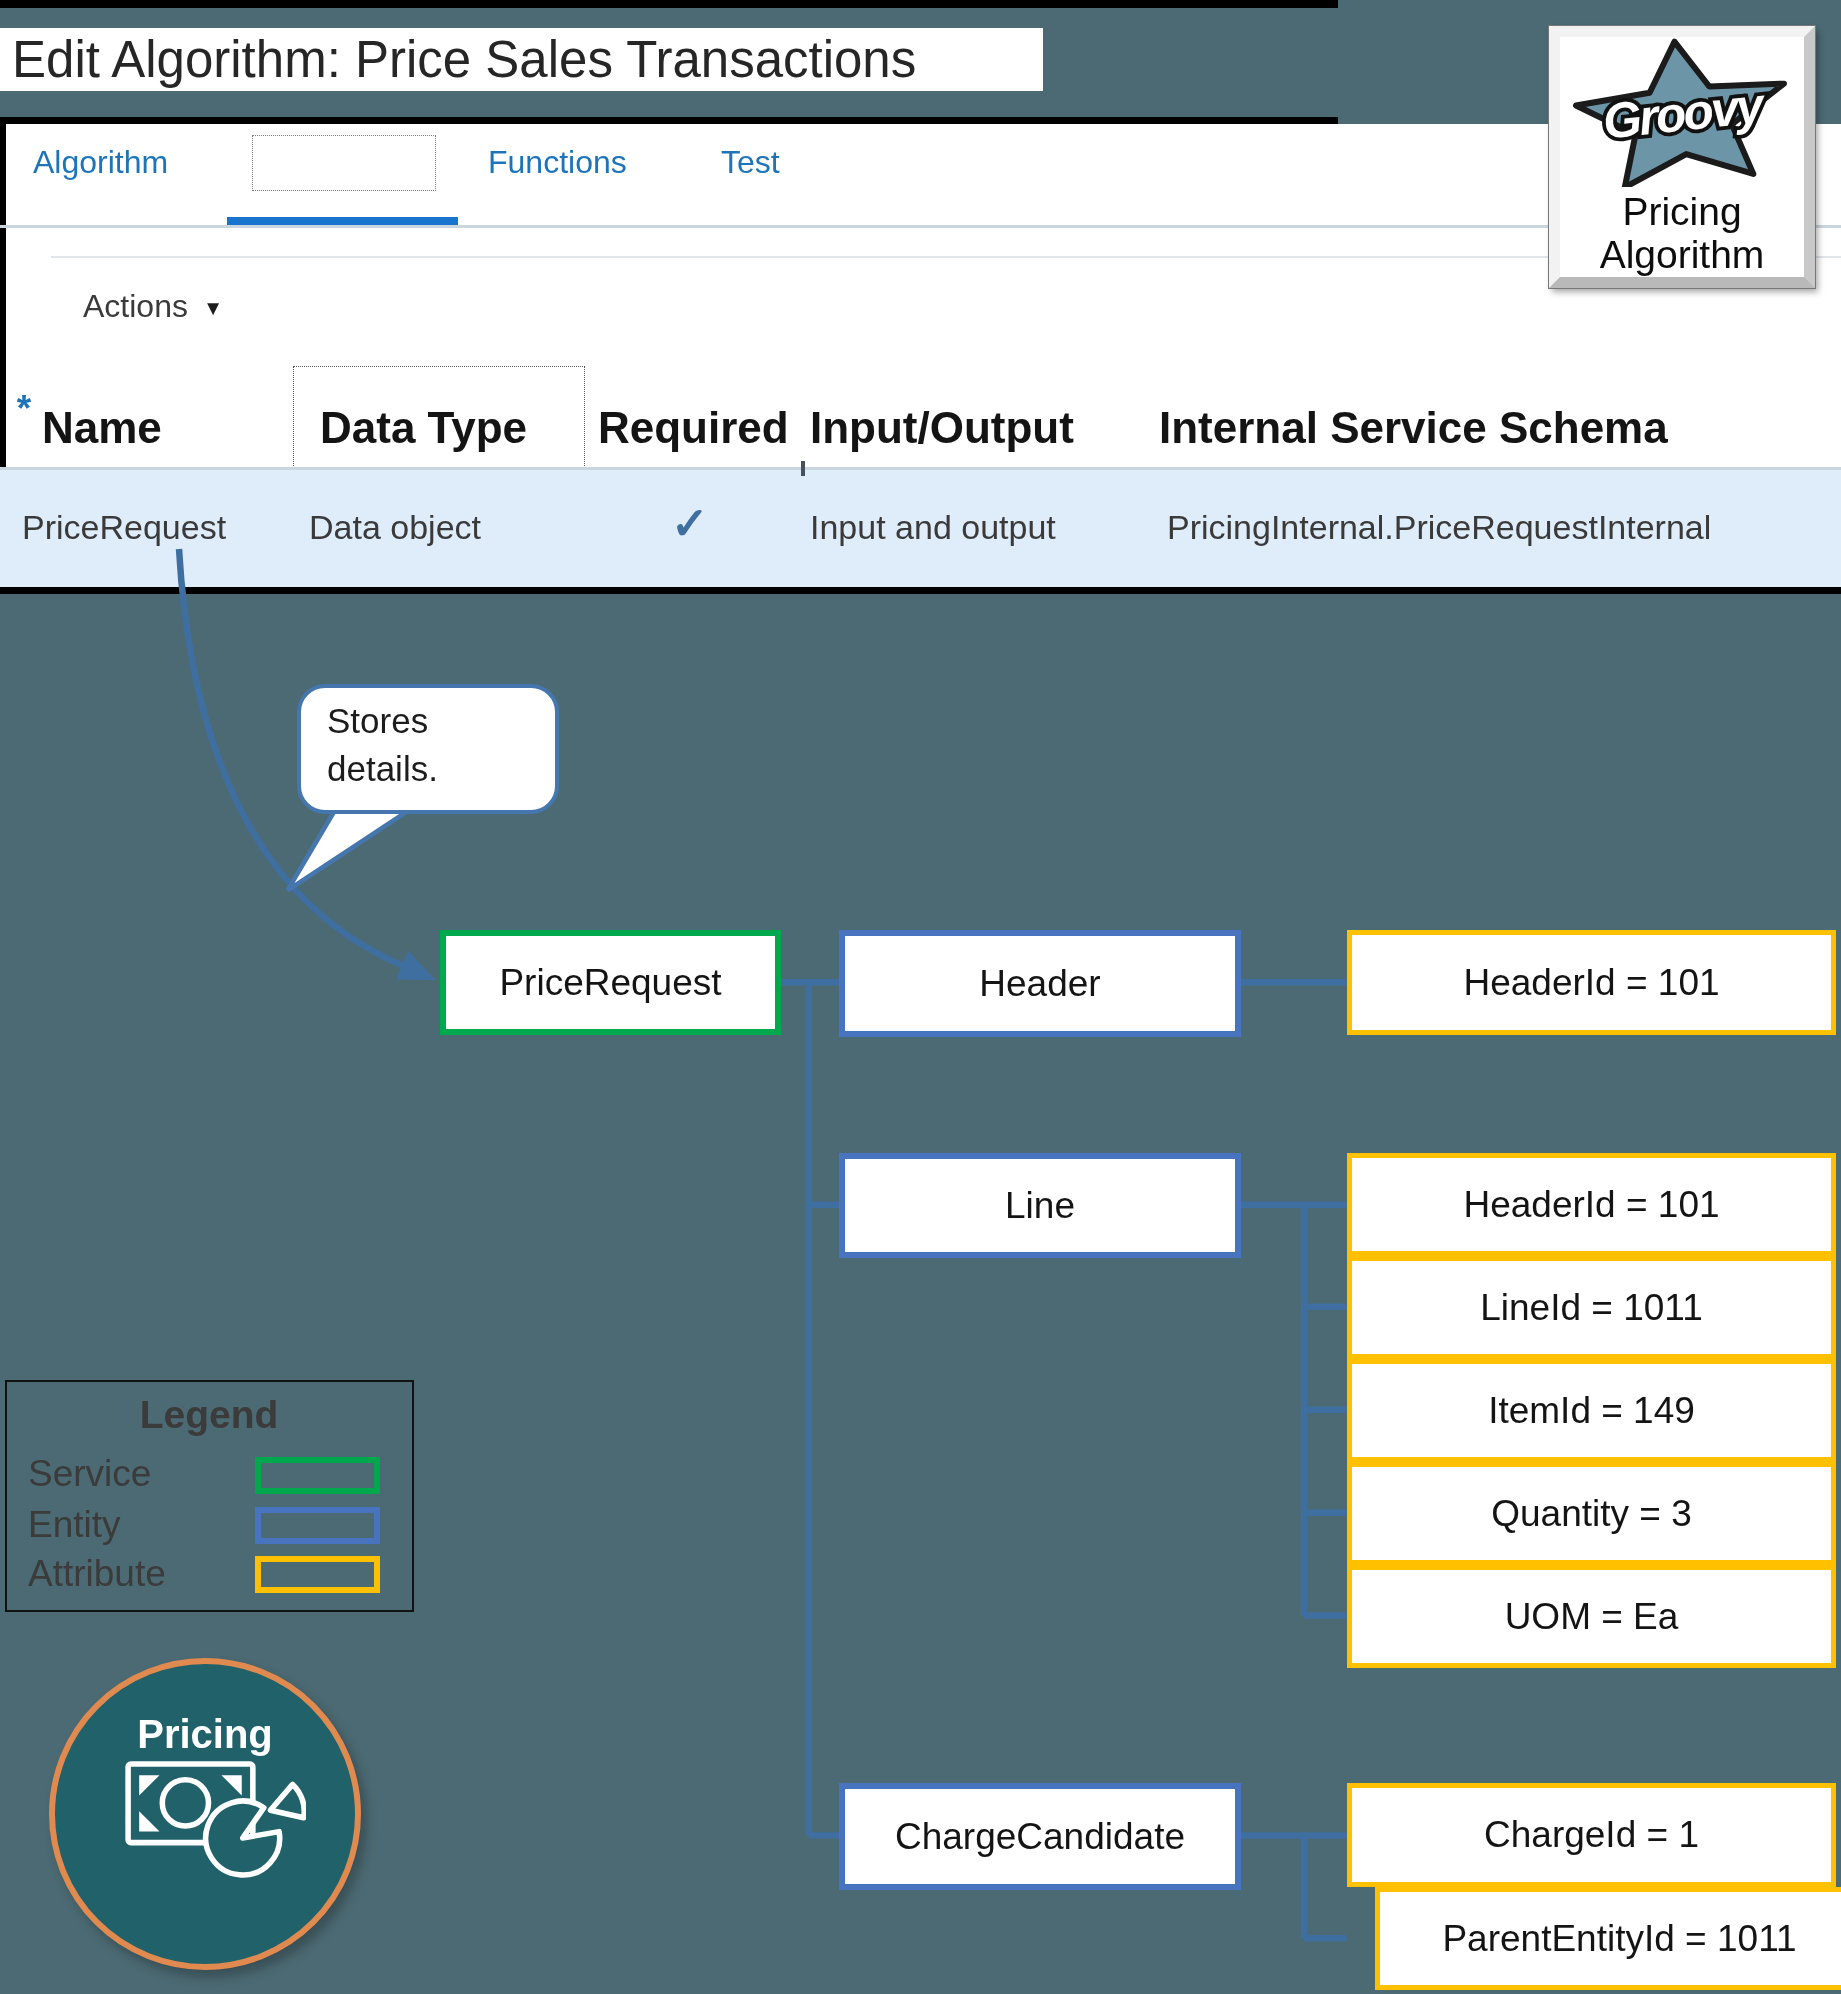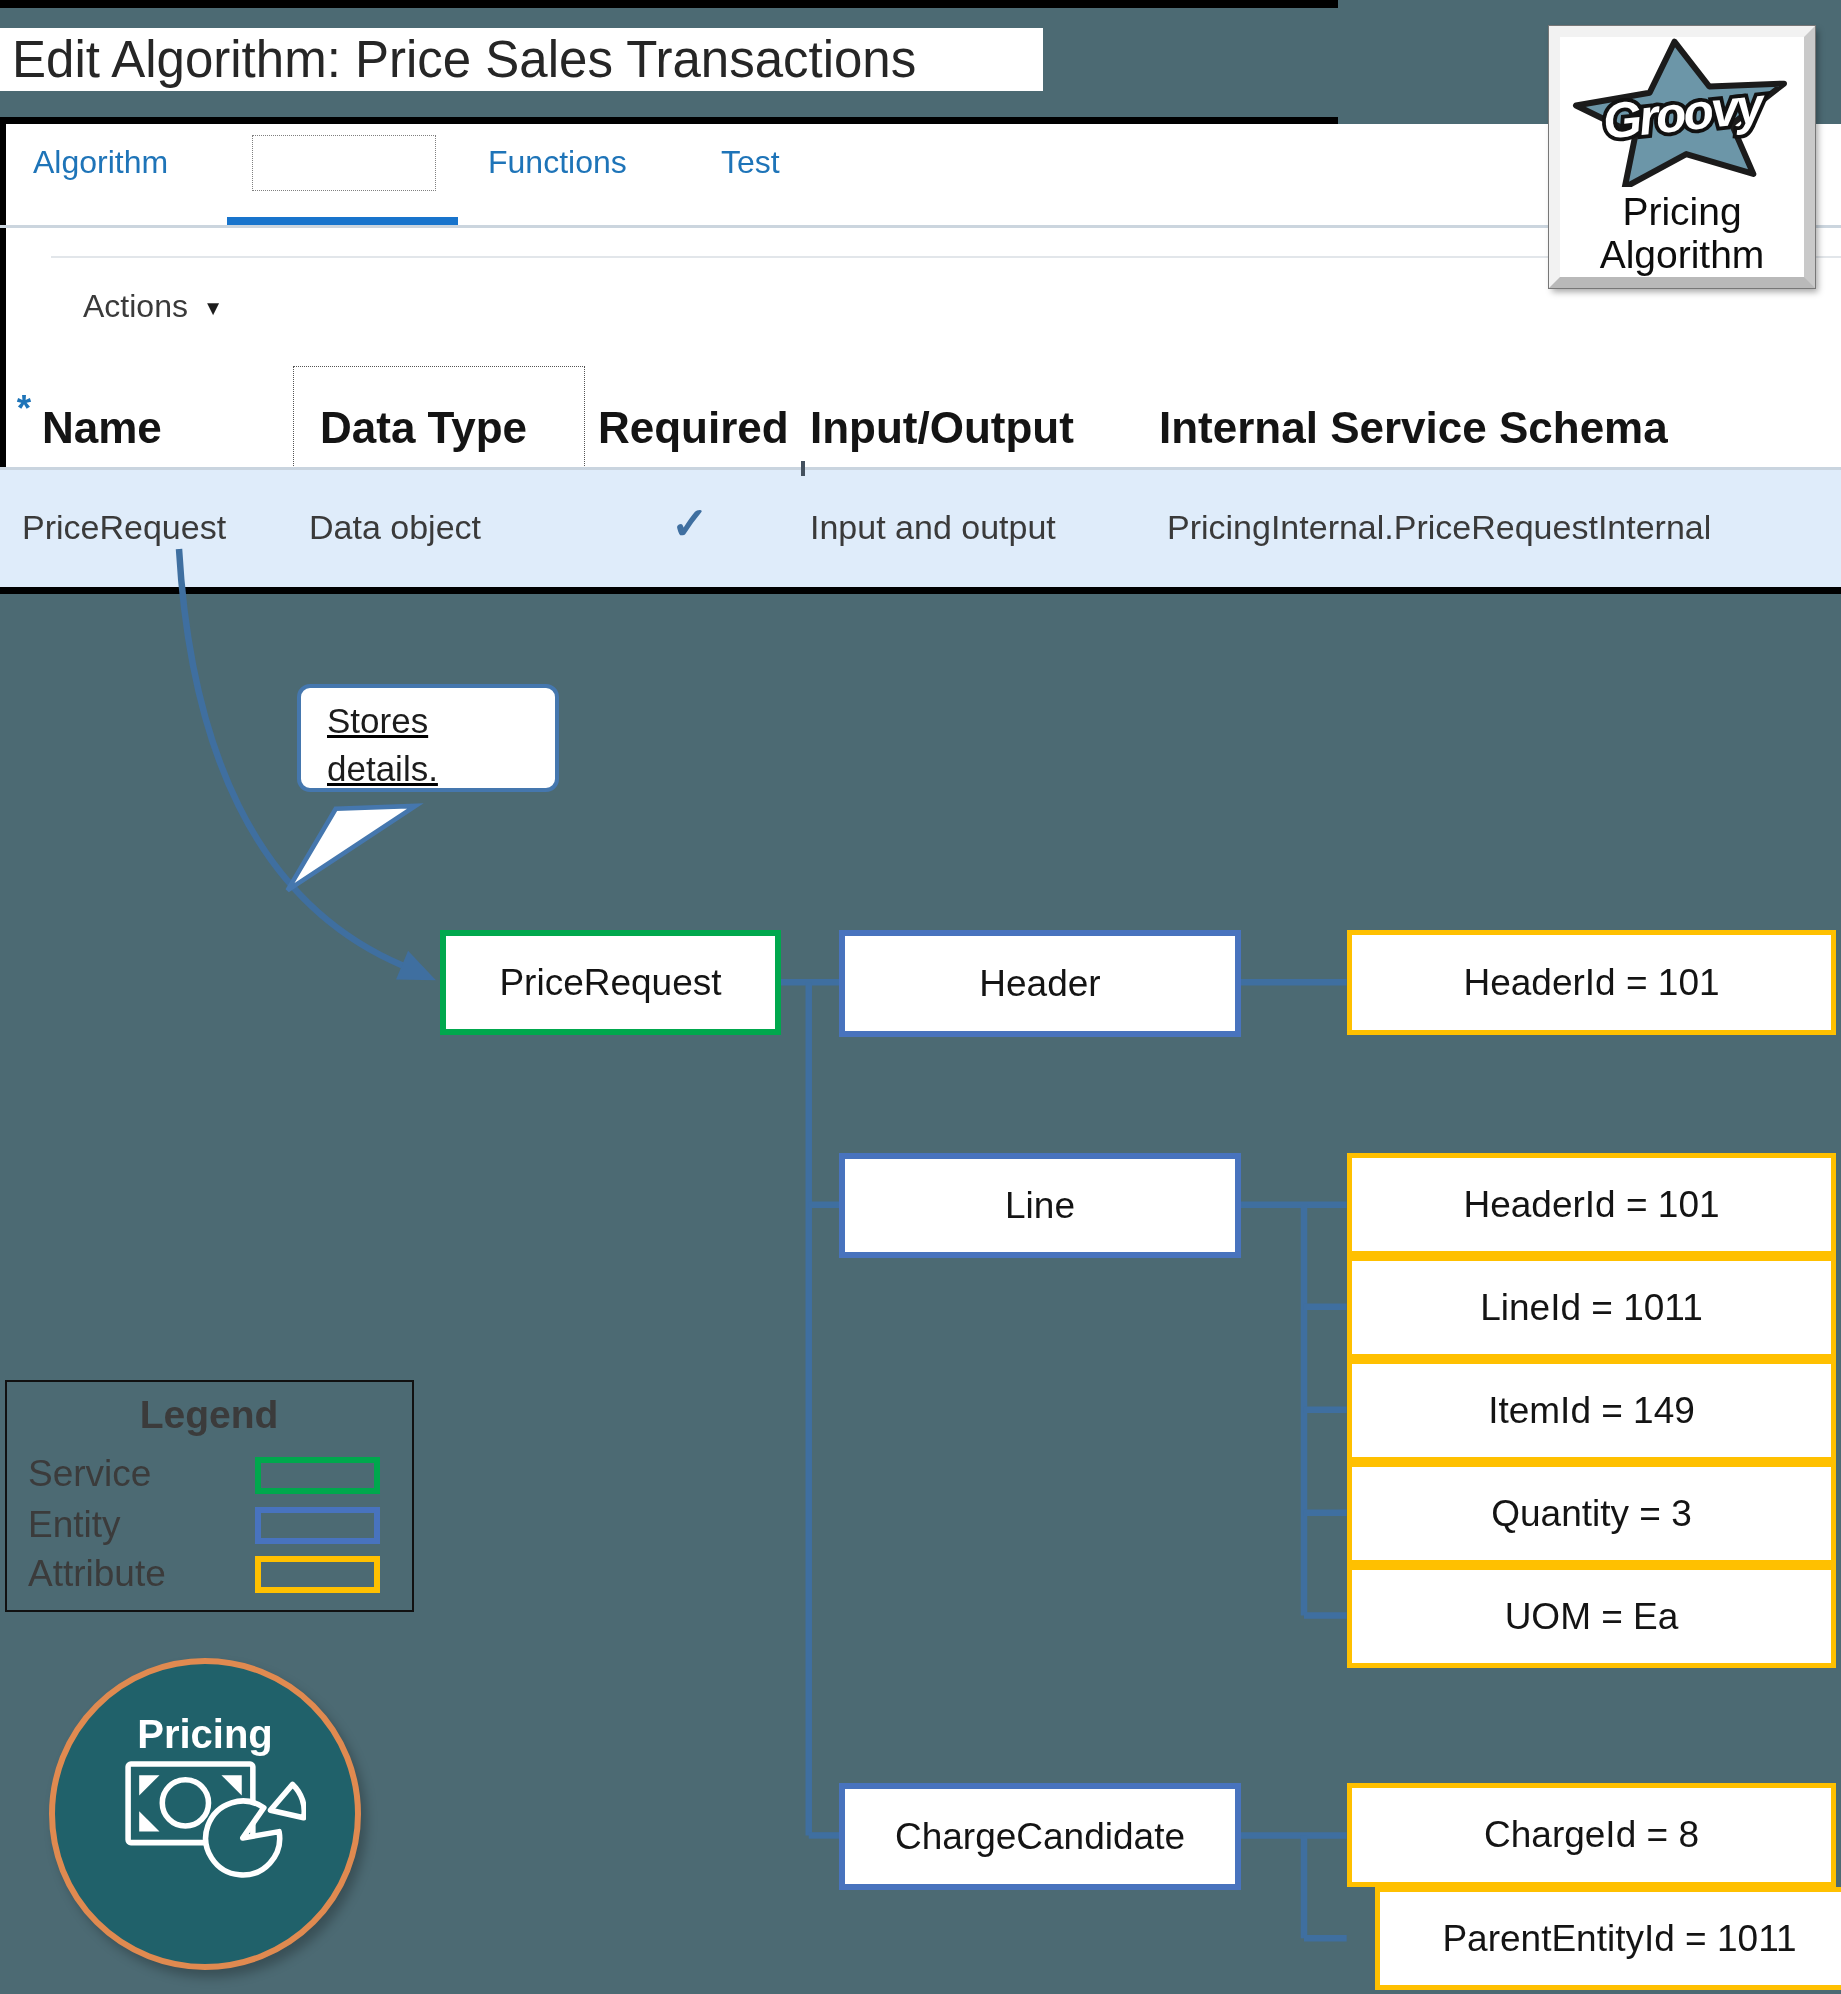--- a/index.html
+++ b/index.html
@@ -36,22 +36,22 @@
   .td{top:508px;font-size:34px;color:#3A3A3A;white-space:nowrap;z-index:2;}
   .check{left:671px;top:497px;font-size:45px;color:#3F6FA0;font-weight:bold;z-index:2;}
 
   
   .tile{left:1549px;top:26px;width:266px;height:262px;background:#fff;box-sizing:border-box;
         border:11px solid #f2f2f2;border-right-color:#c9c9c9;border-bottom-color:#b9b9b9;
         outline:0.9px solid #777;box-shadow:2.8px 3.7px 6.5px rgba(0,0,0,0.35);z-index:6;text-align:center;}
   .tile .cap{font-size:39px;line-height:43px;color:#0d0d0d;}
 
   
-  .bubble{left:297px;top:684px;width:262px;height:108px;background:#fff;border:4.6px solid #4577AE;
-          border-radius:13px;box-sizing:border-box;z-index:5;text-decoration:underline;}
+  .bubble{left:297px;top:684px;width:262px;height:130px;background:#fff;border:4.6px solid #4577AE;
+          border-radius:28px;box-sizing:border-box;z-index:5;}
   .bubble .ln{font-size:35px;line-height:48px;color:#1c1c1c;padding-left:26px;}
   .bubble .ln:first-child{padding-top:9.3px;}
 
   
   .node{box-sizing:border-box;background:#fff;display:flex;align-items:center;justify-content:center;
         font-size:37px;color:#141414;z-index:4;white-space:nowrap;}
   .service{border:6.5px solid #00A84D;}
   .entity{border:6.5px solid #4873BE;}
   .attr{border:5.6px solid #FFC000;}
 
@@ -157,21 +157,21 @@
   <div class="abs node entity" style="left:839px;top:1783px;width:402px;height:107px;">ChargeCandidate</div>
 
   <div class="abs node attr" style="left:1347px;top:930px;width:489px;height:105px;">HeaderId = 101</div>
 
   <div class="abs node attr" style="left:1347px;top:1153px;width:489px;height:103px;">HeaderId = 101</div>
   <div class="abs node attr" style="left:1347px;top:1256px;width:489px;height:103px;">LineId = 1011</div>
   <div class="abs node attr" style="left:1347px;top:1359px;width:489px;height:103px;">ItemId = 149</div>
   <div class="abs node attr" style="left:1347px;top:1462px;width:489px;height:103px;">Quantity = 3</div>
   <div class="abs node attr" style="left:1347px;top:1565px;width:489px;height:103px;">UOM = Ea</div>
 
-  <div class="abs node attr" style="left:1347px;top:1783px;width:489px;height:104px;">ChargeId = 8</div>
+  <div class="abs node attr" style="left:1347px;top:1783px;width:489px;height:104px;">ChargeId = 1</div>
   <div class="abs node attr" style="left:1347px;top:1887px;width:489px;height:103px;margin-left:28px;">ParentEntityId = 1011</div>
 
   <div class="abs legend-box"></div>
   <div class="abs legend-title">Legend</div>
   <div class="abs legend-label" style="left:28px;top:1453px;">Service</div>
   <div class="abs legend-label" style="left:28px;top:1504px;">Entity</div>
   <div class="abs legend-label" style="left:28px;top:1553px;">Attribute</div>
   <div class="abs swatch" style="top:1457px;border:6.5px solid #00A84D;"></div>
   <div class="abs swatch" style="top:1507px;border:6.5px solid #4873BE;"></div>
   <div class="abs swatch" style="top:1556px;border:6.5px solid #FFC000;"></div>

